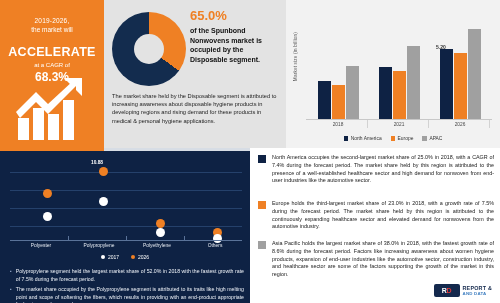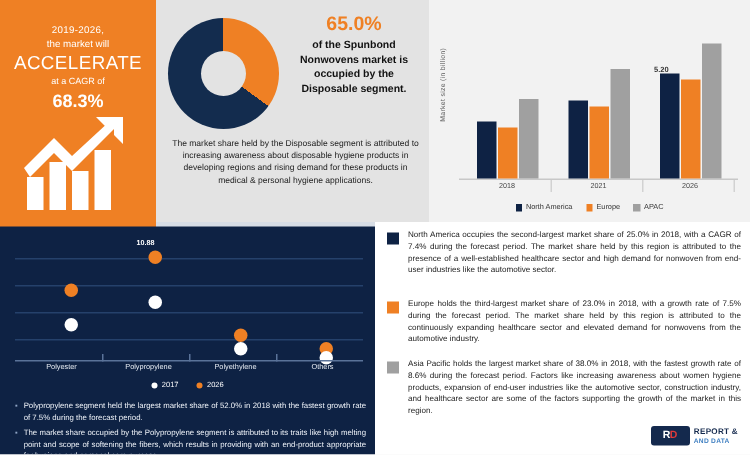--- a/index.html
+++ b/index.html
@@ -15,30 +15,29 @@
   .top-row { position: absolute; left: 0; top: 0; width: 500px; height: 148px; }
 
   
   .cagr-panel {
     position: absolute; left: 0; top: 0; width: 104px; height: 148px;
     background: #ef8024; color: #ffffff; overflow: hidden;
   }
   .cagr-text { position: absolute; left: 0; top: 16px; width: 104px; text-align: center; }
   .cagr-years { font-size: 6.5px; letter-spacing: .2px; line-height: 9px; }
   .cagr-sub1 { font-size: 6.5px; line-height: 9px; }
-  .cagr-accel { font-size: 12.5px; font-weight: normal; letter-spacing: .3px; line-height: 15px; margin-top: 1px; }
+  .cagr-accel { font-size: 12.5px; font-weight: bold; letter-spacing: .3px; line-height: 15px; margin-top: 11px; }
   .cagr-sub2 { font-size: 6px; line-height: 9px; margin-top: 1px; }
   .cagr-value { font-size: 12px; font-weight: bold; line-height: 14px; }
   .growth-icon { position: absolute; left: 14px; top: 78px; width: 78px; height: 62px; }
 
   
   .donut-panel {
     position: absolute; left: 104px; top: 0; width: 182px; height: 148px;
     background: #e3e3e3;
-    text-align: center;
   }
   .donut-wrap { position: absolute; left: 8px; top: 12px; width: 74px; height: 74px; }
   .donut {
     width: 74px; height: 74px; border-radius: 50%;
     background: conic-gradient(#ef8024 0deg 126deg, #132c4e 126deg 360deg);
   }
   .donut-hole {
     position: absolute; left: 22px; top: 22px; width: 30px; height: 30px;
     border-radius: 50%; background: #e3e3e3;
   }

